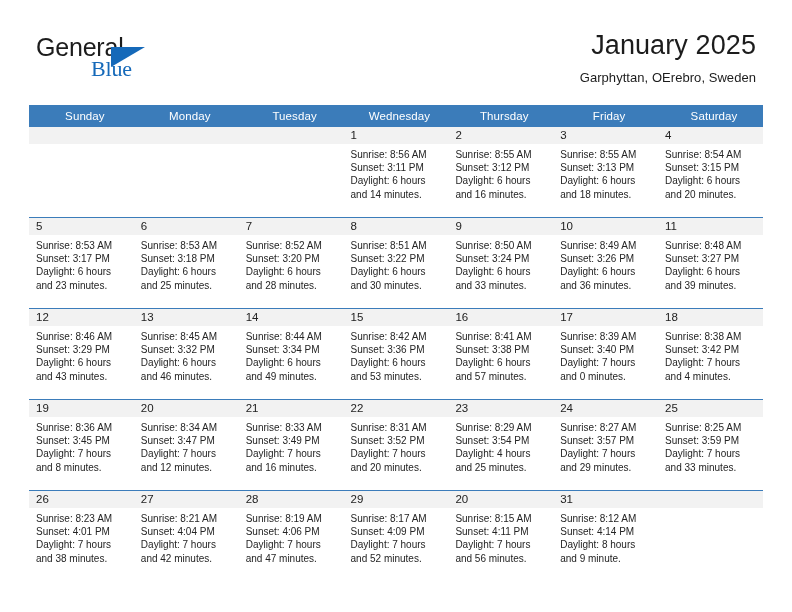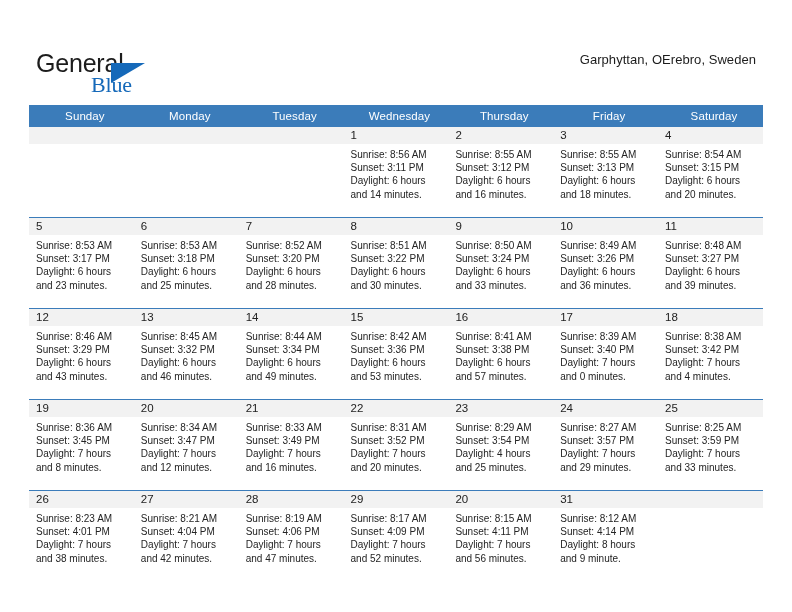--- a/index.html
+++ b/index.html
@@ -24,21 +24,20 @@
 
   
   .header {
     position: absolute;
     left: 0;
     top: 0;
     width: 792px;
     height: 100px;
     box-sizing: border-box;
     padding: 16px 36px;
-    margin-top: 16px;
   }
   .brand {
     position: absolute;
     left: 36px;
     top: 33px;
     width: 200px;
     height: 52px;
   }
   .brand-general {
     position: absolute;
@@ -162,20 +161,21 @@
 
   <div class="header">
 
     <div class="brand">
       <span class="brand-general">General</span>
       <span class="brand-triangle"></span>
       <span class="brand-blue">Blue</span>
     </div>
 
     <div class="title-block">
+      <h1 class="cal-title">January 2025</h1>
       <p class="cal-subtitle">Garphyttan, OErebro, Sweden</p>
     </div>
 
   </div>
 
   <table class="calendar">
     <thead>
       <tr>
         <th>Sunday</th>
         <th>Monday</th>

